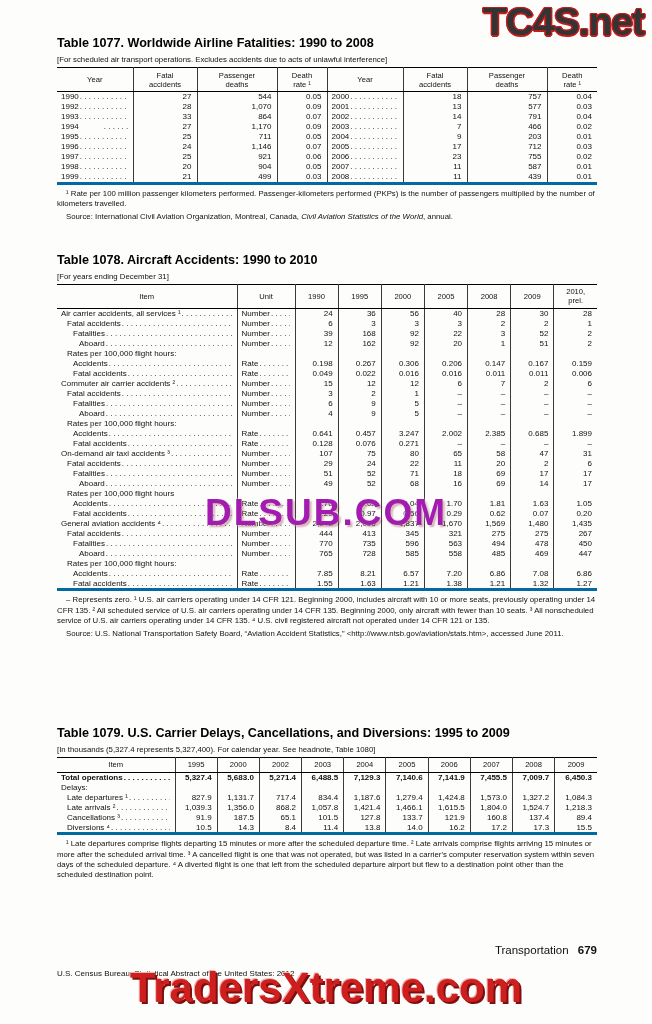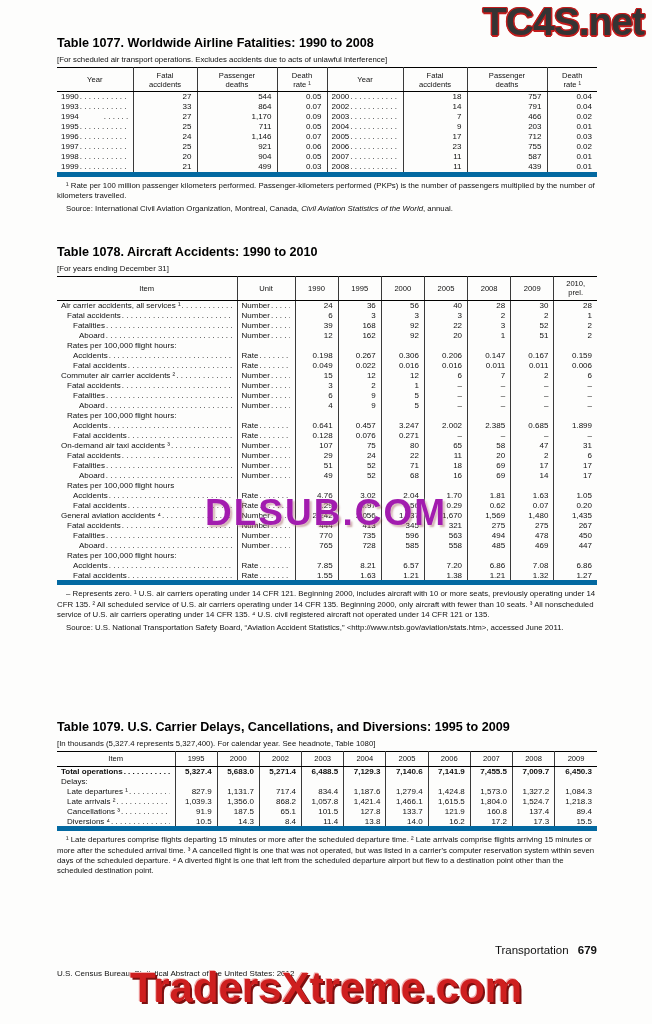--- a/index.html
+++ b/index.html
@@ -4,21 +4,21 @@
 <style>
   html,body{margin:0;padding:0}
   body{width:652px;height:1024px;background:#fdfdfc;position:relative;overflow:hidden;
        font-family:"Liberation Sans",sans-serif;color:#111;}
   .page{position:absolute;inset:0;padding:36px 55px 0 57px}
 
   .tbl-title{font-size:12.6px;font-weight:700;margin:0 0 5px 0;color:#000}
   .tbl-sub{font-size:7.8px;margin:0 0 3px 0}
 
   table{border-collapse:collapse;width:100%;table-layout:fixed}
-  .dtable{border-top:1.6px solid #000;border-bottom:5px solid #0369a1}
+  .dtable{border-top:1.6px solid #000;border-bottom:3px solid #0369a1}
   .dtable th{font-weight:400;font-size:7.6px;text-align:center;vertical-align:middle;
              white-space:pre-line;border-bottom:1px solid #000;padding:2.5px 2px;line-height:9px}
   .dtable td{font-size:8px;line-height:9.2px;padding:0.4px 5px 0.4px 4px;vertical-align:bottom}
   .dtable td.num{text-align:right}
   .dtable th+th,.dtable td+td{border-left:1px solid #3a3a3a}
 
   .cf{display:flex;align-items:baseline;overflow:hidden;white-space:nowrap}
   .lbl{flex:0 0 auto}
   .dots{flex:1 1 0;overflow:hidden;margin-left:1px;color:#000}
   .dots::after{content:". . . . . . . . . . . . . . . . . . . . . . . . . . . . . . . . . . . . . . . . . . . . . . . . . . . ."}
@@ -103,20 +103,40 @@
                 <span class="dots"></span>
               </div>
             </td>
             <td class="num">18</td>
             <td class="num">757</td>
             <td class="num">0.04</td>
           </tr>
           <tr>
             <td class="ycell">
               <div class="cf" style="padding-left: 0px;">
+                <span class="lbl">1992</span>
+                <span class="dots"></span>
+              </div>
+            </td>
+            <td class="num">28</td>
+            <td class="num">1,070</td>
+            <td class="num">0.09</td>
+            <td class="ycell">
+              <div class="cf" style="padding-left: 0px;">
+                <span class="lbl">2001</span>
+                <span class="dots"></span>
+              </div>
+            </td>
+            <td class="num">13</td>
+            <td class="num">577</td>
+            <td class="num">0.03</td>
+          </tr>
+          <tr>
+            <td class="ycell">
+              <div class="cf" style="padding-left: 0px;">
                 <span class="lbl">1993</span>
                 <span class="dots"></span>
               </div>
             </td>
             <td class="num">33</td>
             <td class="num">864</td>
             <td class="num">0.07</td>
             <td class="ycell">
               <div class="cf" style="padding-left: 0px;">
                 <span class="lbl">2002</span>

